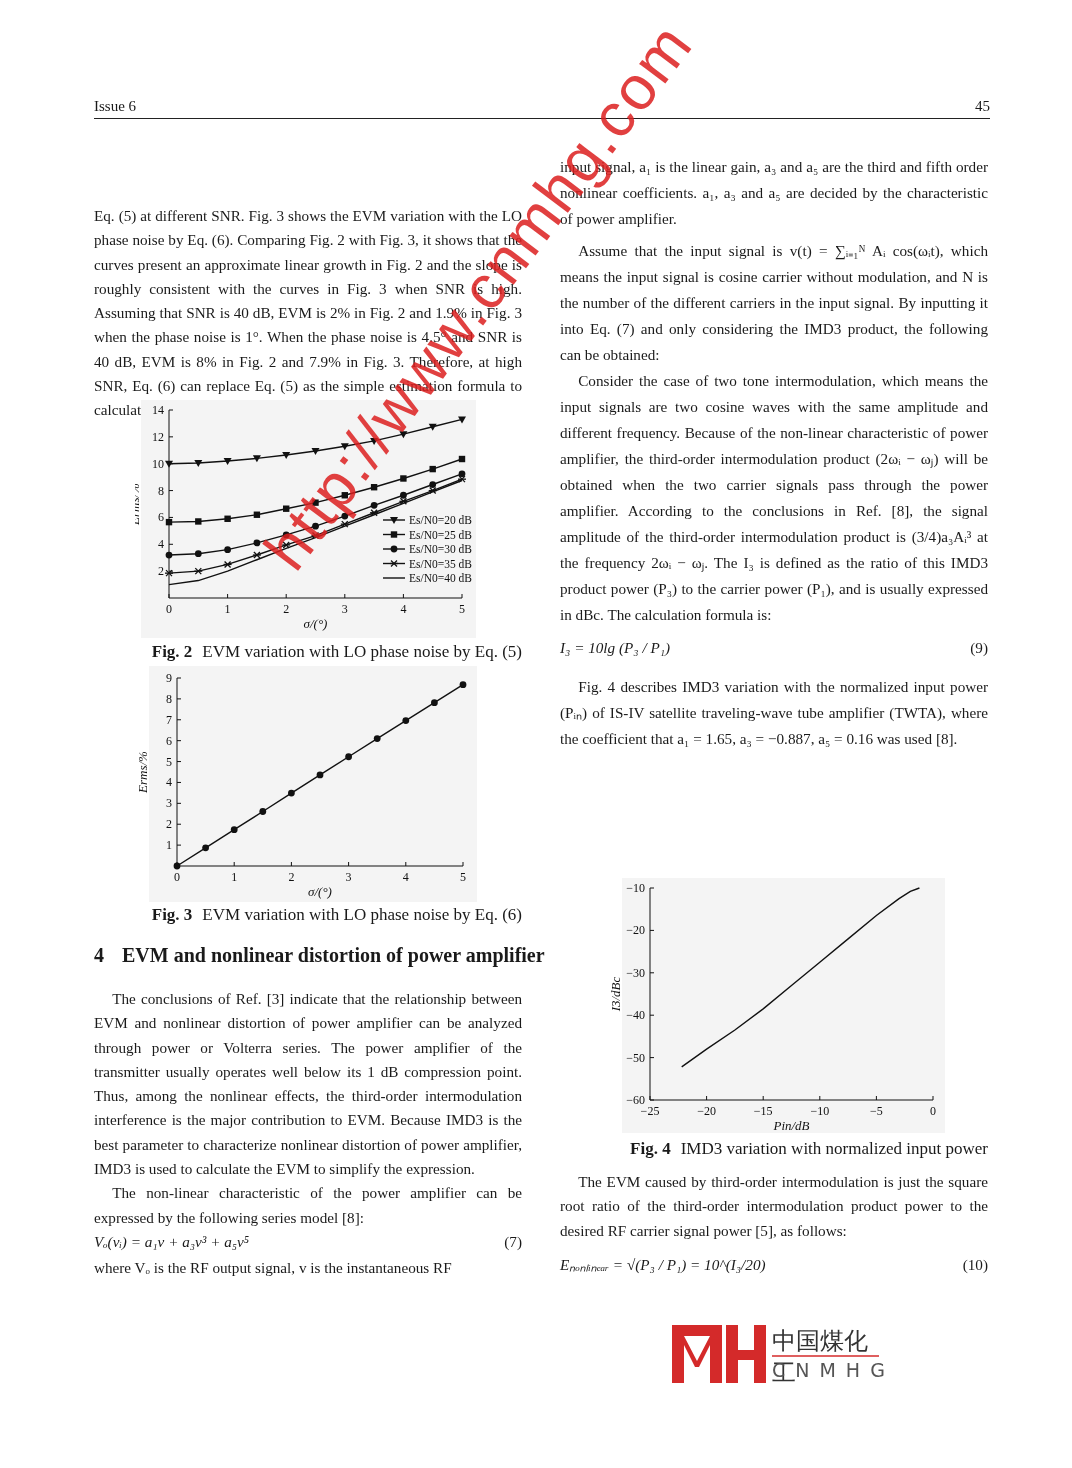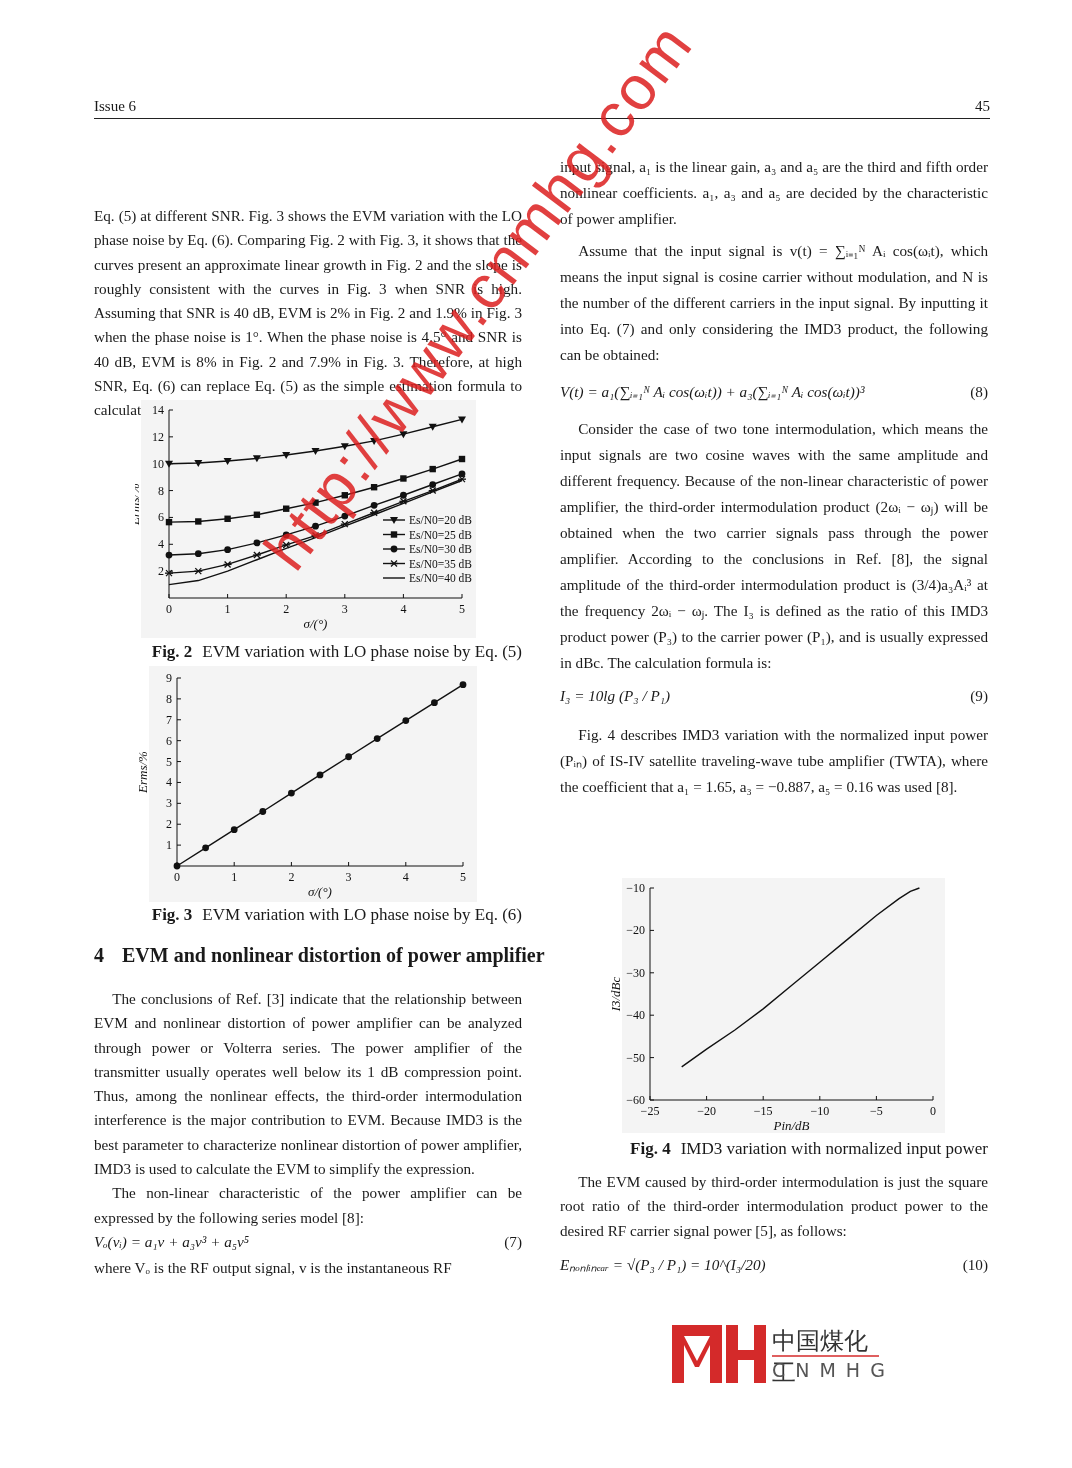--- a/index.html
+++ b/index.html
@@ -260,24 +260,20 @@
   <div class="eq">
     <span>Vₒ(vᵢ) = a₁v + a₃v³ + a₅v⁵</span>
     <span class="num">(7)</span>
   </div>
   <p>where Vₒ is the RF output signal, v is the instantaneous RF</p>
 </div>
 
 <div class="col right" style="top:154px;line-height:26px;">
   <p>input signal, a₁ is the linear gain, a₃ and a₅ are the third and fifth order nonlinear coefficients. a₁, a₃ and a₅ are decided by the characteristic of power amplifier.</p>
   <p class="ind" style="margin-top:6px;">Assume that the input signal is v(t) = ∑ᵢ₌₁ᴺ Aᵢ cos(ωᵢt), which means the input signal is cosine carrier without modulation, and N is the number of the different carriers in the input signal. By inputting it into Eq. (7) and only considering the IMD3 product, the following can be obtained:</p>
-  <div class="eq" style="height:48px;line-height:48px;">
-    <span>V(t) = a₁(∑ᵢ₌₁ᴺ Aᵢ cos(ωᵢt)) + a₃(∑ᵢ₌₁ᴺ Aᵢ cos(ωᵢt))³</span>
-    <span class="num">(8)</span>
-  </div>
   <p class="ind">Consider the case of two tone intermodulation, which means the input signals are two cosine waves with the same amplitude and different frequency. Because of the non-linear characteristic of power amplifier, the third-order intermodulation product (2ωᵢ − ωⱼ) will be obtained when the two carrier signals pass through the power amplifier. According to the conclusions in Ref. [8], the signal amplitude of the third-order intermodulation product is (3/4)a₃Aᵢ³ at the frequency 2ωᵢ − ωⱼ. The I₃ is defined as the ratio of this IMD3 product power (P₃) to the carrier power (P₁), and is usually expressed in dBc. The calculation formula is:</p>
   <div class="eq" style="height:40px;line-height:40px;">
     <span>I₃ = 10lg (P₃ / P₁)</span>
     <span class="num">(9)</span>
   </div>
   <p class="ind" style="margin-top:6px;">Fig. 4 describes IMD3 variation with the normalized input power (Pᵢₙ) of IS-IV satellite traveling-wave tube amplifier (TWTA), where the coefficient that a₁ = 1.65, a₃ = −0.887, a₅ = 0.16 was used [8].</p>
 </div>
 
 <svg style="position:absolute;left:600px;top:878px;" width="345" height="255" id="fig4">
     <rect x="22" y="0" width="325" height="262" fill="#f4f4f4"></rect>

